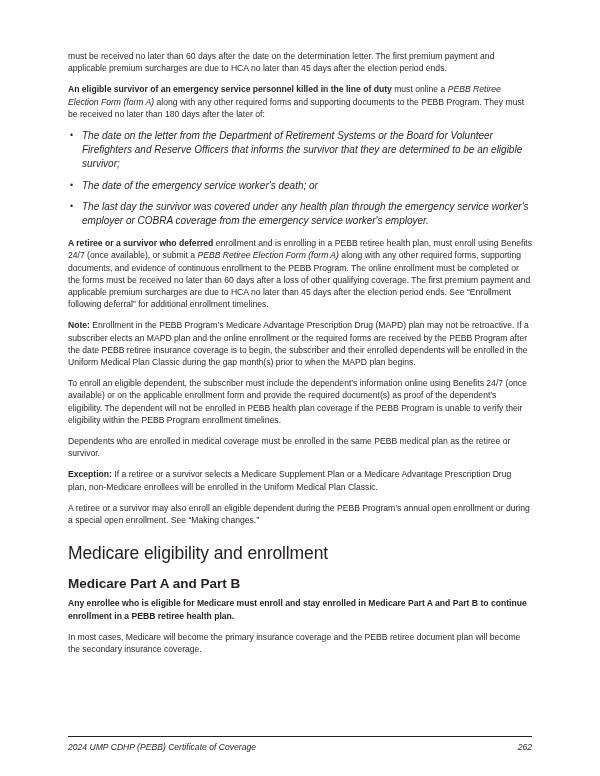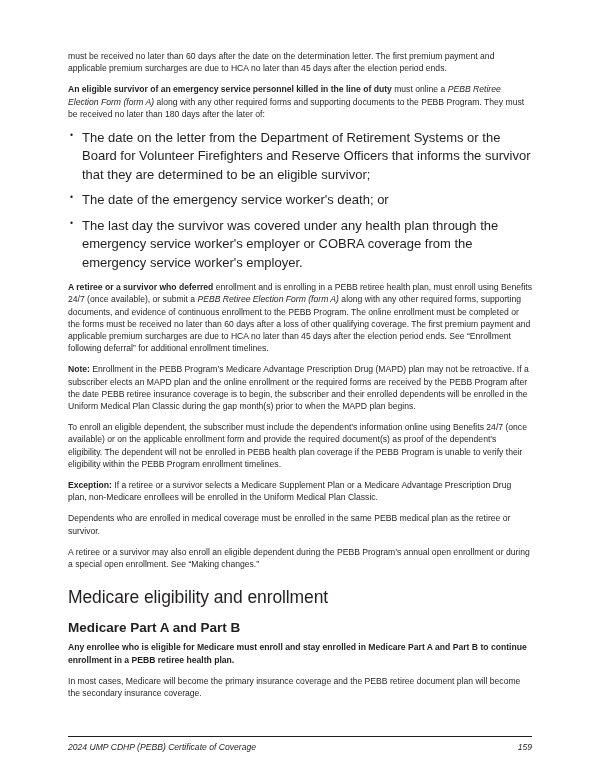--- a/index.html
+++ b/index.html
@@ -31,22 +31,23 @@
   .italic { font-style: italic; }
   ul.bullets {
     margin: 0 0 9px 0;
     padding: 0;
     list-style: none;
   }
   ul.bullets li {
     position: relative;
     padding-left: 14px;
     margin-bottom: 7px;
-    font-size: 13px;
+    font-size: 10px;
     line-height: 1.42;
+    font-style: italic;
   }
   ul.bullets li:before {
     content: "\2022";
     position: absolute;
     left: 2px;
     top: 0;
     font-size: 8.6px;
     line-height: 1.42;
   }
   h2.section-title {
@@ -104,33 +105,33 @@
     <li>The last day the survivor was covered under any health plan through the emergency service worker's employer or COBRA coverage from the emergency service worker's employer.</li>
   </ul>
 
   <p><span class="bold">A retiree or a survivor who deferred</span><span> enrollment and is enrolling in a PEBB retiree health plan, must enroll using Benefits 24/7 (once available), or submit a </span><span class="italic">PEBB Retiree Election Form (form A)</span><span> along with any other required forms, supporting documents, and evidence of continuous enrollment to the PEBB Program. The online enrollment must be completed or the forms must be received no later than 60 days after a loss of other qualifying coverage. The first premium payment and applicable premium surcharges are due to HCA no later than 45 days after the election period ends. See “Enrollment following deferral” for additional enrollment timelines.</span></p>
 
   <p><span class="bold">Note:</span><span> Enrollment in the PEBB Program’s Medicare Advantage Prescription Drug (MAPD) plan may not be retroactive. If a subscriber elects an MAPD plan and the online enrollment or the required forms are received by the PEBB Program after the date PEBB retiree insurance coverage is to begin, the subscriber and their enrolled dependents will be enrolled in the Uniform Medical Plan Classic during the gap month(s) prior to when the MAPD plan begins.</span></p>
 
 
   <p>To enroll an eligible dependent, the subscriber must include the dependent’s information online using Benefits 24/7 (once available) or on the applicable enrollment form and provide the required document(s) as proof of the dependent’s eligibility. The dependent will not be enrolled in PEBB health plan coverage if the PEBB Program is unable to verify their eligibility within the PEBB Program enrollment timelines.</p>
 
+  <p>Dependents who are enrolled in medical coverage must be enrolled in the same PEBB medical plan as the retiree or survivor.</p>
+
   <p><span class="bold">Exception:</span><span> If a retiree or a survivor selects a Medicare Supplement Plan or a Medicare Advantage Prescription Drug plan, non-Medicare enrollees will be enrolled in the Uniform Medical Plan Classic.</span></p>
-
-  <p>Dependents who are enrolled in medical coverage must be enrolled in the same PEBB medical plan as the retiree or survivor.</p>
 
   <p>A retiree or a survivor may also enroll an eligible dependent during the PEBB Program’s annual open enrollment or during a special open enrollment.  See “Making changes.”</p>
 
   <h2 class="section-title-light">Medicare eligibility and enrollment</h2>
 
   <h3 class="sub-title">Medicare Part A and Part B</h3>
 
 
   <p><span class="bold">Any enrollee who is eligible for Medicare must enroll and stay enrolled in Medicare Part A and Part B to continue enrollment in a PEBB retiree health plan.</span></p>
 
   <p>In most cases, Medicare will become the primary insurance coverage and the PEBB retiree document plan will become the secondary insurance coverage.</p>
 
   <div class="footer">
     <span class="left">2024 UMP CDHP (PEBB) Certificate of Coverage</span>
-    <span class="right">159</span>
+    <span class="right">262</span>
   </div>
 
 </div>
 
 </body></html>

